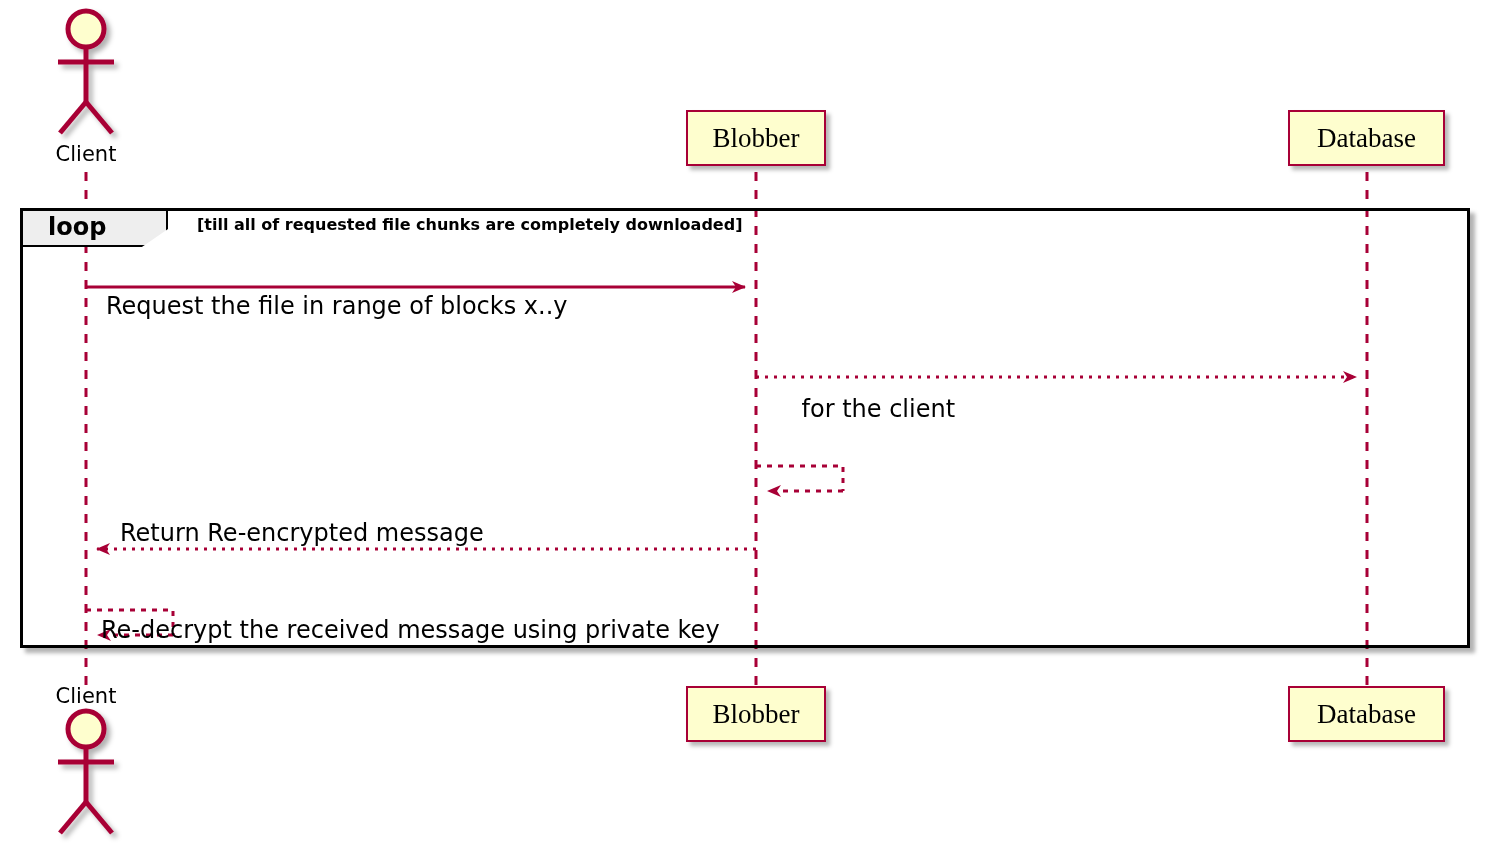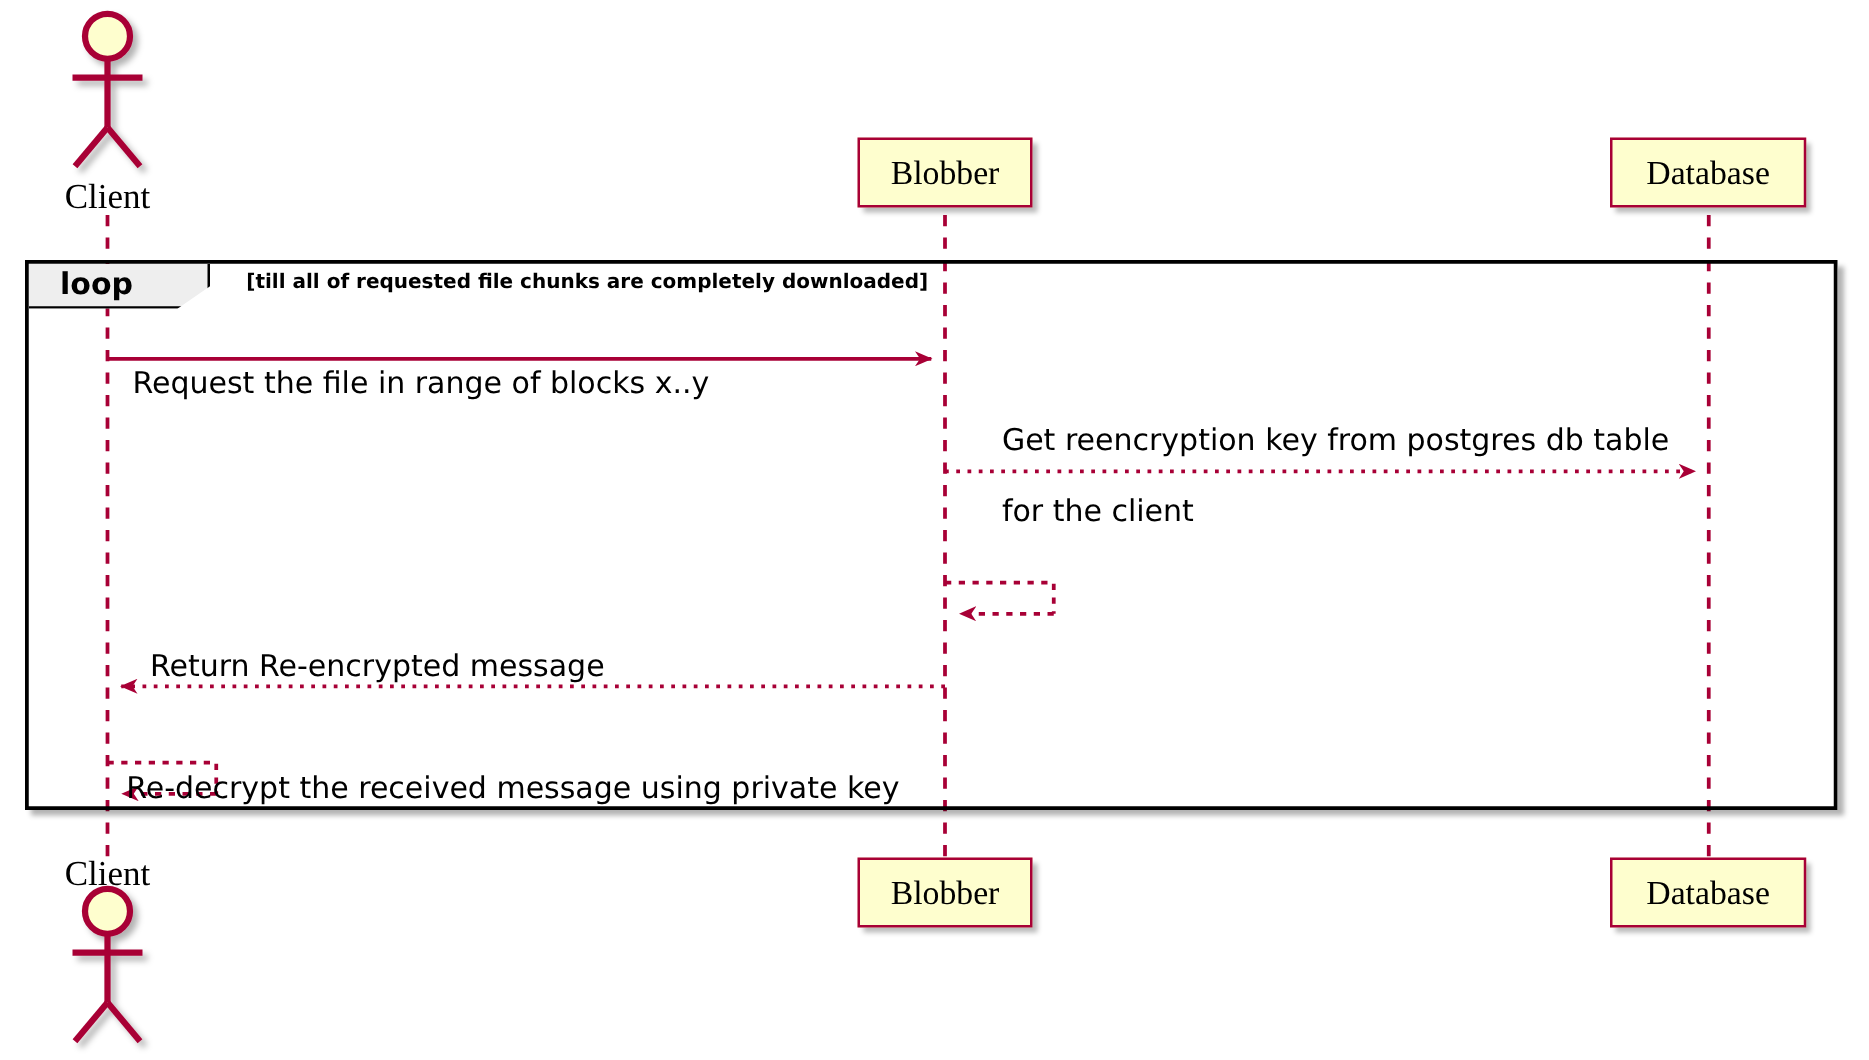--- a/index.html
+++ b/index.html
@@ -19,25 +19,24 @@
     box-shadow:4px 4px 4px rgba(0,0,0,0.28);
     display:flex;align-items:center;justify-content:center;
     font-size:27px;
     line-height:1;
     color:#000;
     box-sizing:border-box;
     font-family:Liberation Serif, serif;
   }
   .actor-label{
     position:absolute;
-    font-size:28px;
+    font-size:21px;
     color:#000;
     white-space:nowrap;
     text-align:center;
-    font-family:Liberation Serif, serif;
   }
   
   .frag{
     position:absolute;
     border:3px solid #000000;
     background:transparent;
     box-shadow:5px 5px 4px rgba(0,0,0,0.30);
     box-sizing:border-box;
   }
   .frag-tab{
@@ -147,21 +146,21 @@
   <div class="pbox" style="left:1288px;top:686px;width:157px;height:56px;">
     <span>Database</span>
   </div>
 
   <div class="actor-label" style="left:16px;top:142px;width:140px;">Client</div>
   <div class="actor-label" style="left:16px;top:684px;width:140px;">Client</div>
 
   <div class="msg-label" style="left:106px;top:256px;margin-top:36px;">Request the file in range of blocks x..y</div>
 
   <div class="msg-label" style="left:771px;top:310px;">
-    <span>Get reencryption key from postgres db table</span><br>
+    <br>
     <span>for the client</span>
   </div>
 
 
   <div class="msg-label" style="left:120px;top:519px;">Return Re-encrypted message</div>
 
   <div class="msg-label" style="left:101px;top:584px;margin-top:32px;">Re-decrypt the received message using private key</div>
 
 </div>
 

